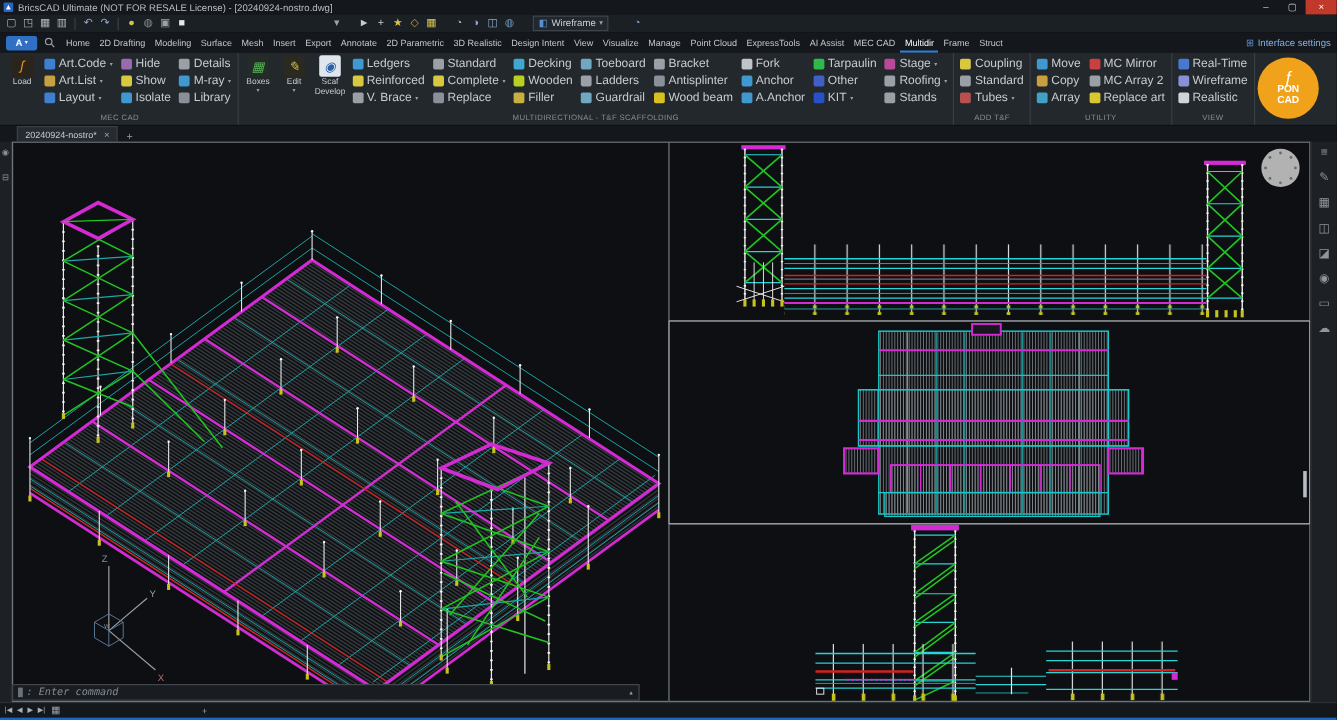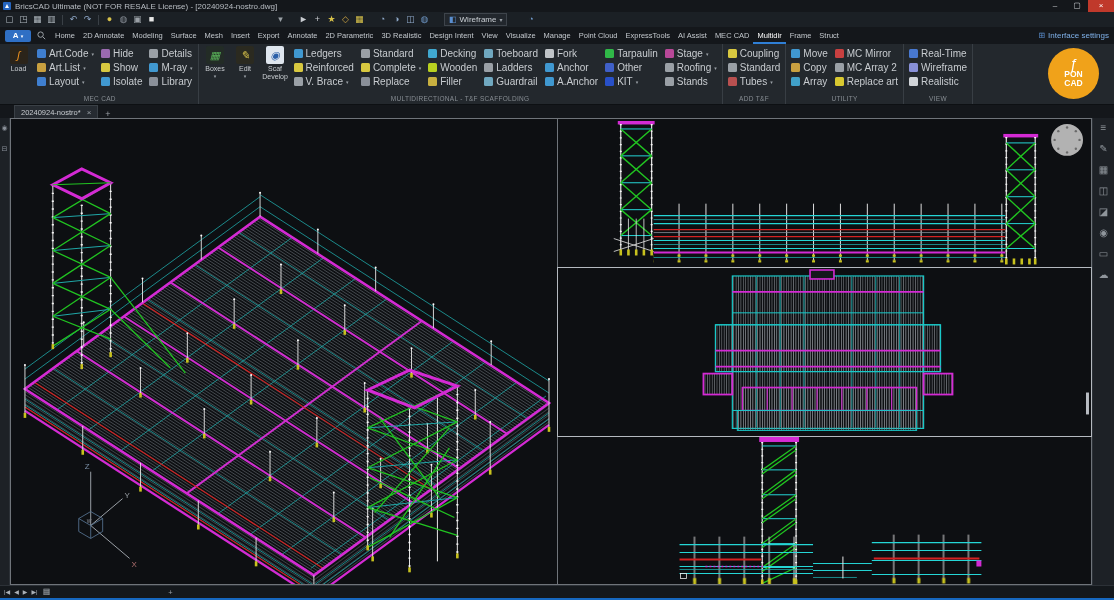--- a/index.html
+++ b/index.html
@@ -122,21 +122,21 @@
     <span class="dd">▾</span>
   </div>
   <span class="searchbtn">
     <svg width="9" height="9" viewBox="0 0 9 9">
         <circle cx="3.6" cy="3.6" r="2.7" fill="none" stroke="#9aa0a6" stroke-width="1"></circle>
         <line x1="5.8" y1="5.8" x2="8.2" y2="8.2" stroke="#9aa0a6" stroke-width="1"></line>
       </svg>
   </span>
   <div id="tab-strip">
       <div class="rtab">Home</div>
-      <div class="rtab">2D Annotate</div>
+      <div class="rtab">2D Drafting</div>
       <div class="rtab">Modeling</div>
       <div class="rtab">Surface</div>
       <div class="rtab">Mesh</div>
       <div class="rtab">Insert</div>
       <div class="rtab">Export</div>
       <div class="rtab">Annotate</div>
       <div class="rtab">2D Parametric</div>
       <div class="rtab">3D Realistic</div>
       <div class="rtab">Design Intent</div>
       <div class="rtab">View</div>
@@ -282,20 +282,34 @@
             <span class="rbs-ic" style="background: rgb(112, 168, 192);"></span>
             <span class="rbs-lab">Toeboard</span>
           </div>
           <div class="rbs">
             <span class="rbs-ic" style="background: rgb(154, 160, 166);"></span>
             <span class="rbs-lab">Ladders</span>
           </div>
           <div class="rbs">
             <span class="rbs-ic" style="background: rgb(112, 168, 192);"></span>
             <span class="rbs-lab">Guardrail</span>
+          </div>
+        </div>
+        <div class="rcol">
+          <div class="rbs">
+            <span class="rbs-ic" style="background: rgb(154, 160, 166);"></span>
+            <span class="rbs-lab">Bracket</span>
+          </div>
+          <div class="rbs">
+            <span class="rbs-ic" style="background: rgb(138, 144, 153);"></span>
+            <span class="rbs-lab">Antisplinter</span>
+          </div>
+          <div class="rbs">
+            <span class="rbs-ic" style="background: rgb(216, 192, 32);"></span>
+            <span class="rbs-lab">Wood beam</span>
           </div>
         </div>
         <div class="rcol">
           <div class="rbs">
             <span class="rbs-ic" style="background: rgb(192, 196, 200);"></span>
             <span class="rbs-lab">Fork</span>
           </div>
           <div class="rbs">
             <span class="rbs-ic" style="background: rgb(64, 152, 208);"></span>
             <span class="rbs-lab">Anchor</span>
@@ -887,20 +901,25 @@
       <span class="sbicon">≡</span>
       <span class="sbicon">✎</span>
       <span class="sbicon">▦</span>
       <span class="sbicon">◫</span>
       <span class="sbicon">◪</span>
       <span class="sbicon">◉</span>
       <span class="sbicon">▭</span>
       <span class="sbicon">☁</span>
     </div>
 
+  <div id="cmdline">
+    <span id="cmd-cursor"></span>
+    <span>: Enter command</span>
+    <span id="cmd-collapse">▴</span>
+  </div>
 
 </div>
 
 <div id="statusbar">
     <span class="snav">|◀</span>
     <span class="snav">◀</span>
     <span class="snav">▶</span>
     <span class="snav">▶|</span>
     <span class="sgrid">▦</span>
     <span class="stab active">Model</span>

